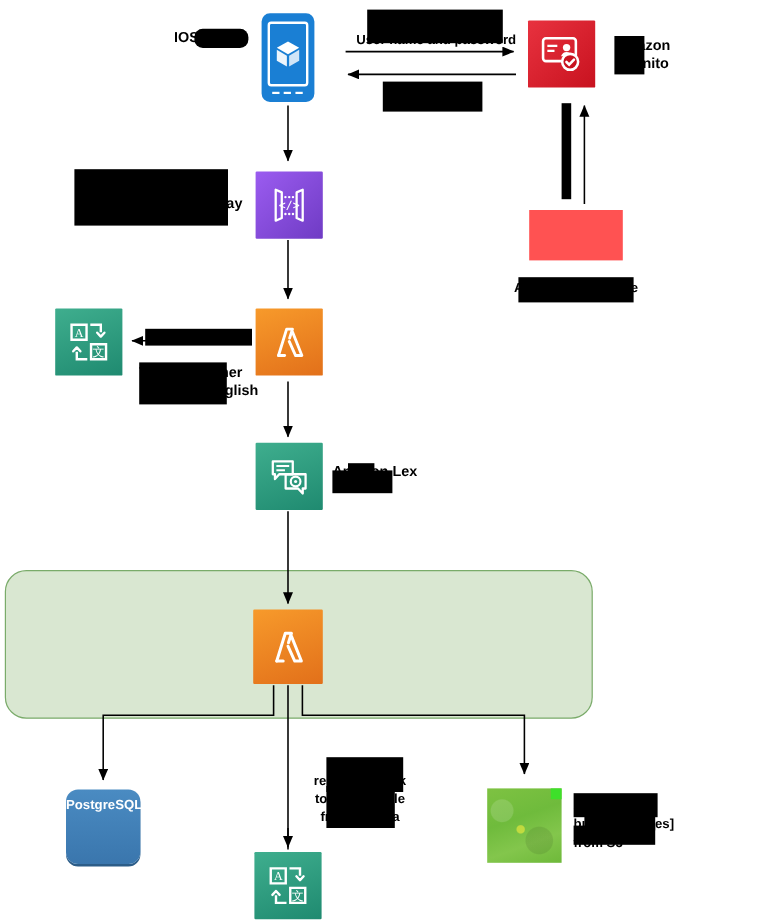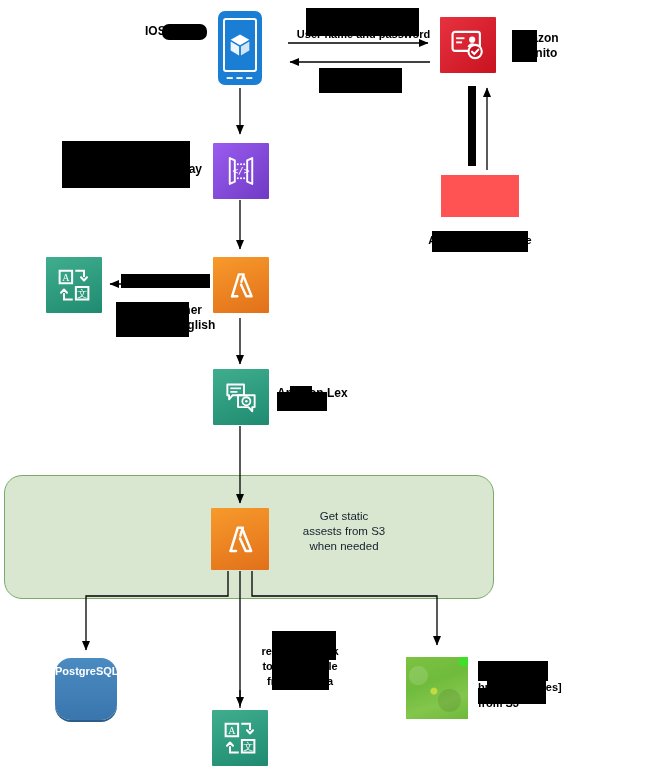--- a/index.html
+++ b/index.html
@@ -32,21 +32,21 @@
   }
   .phone-screen{
     position:absolute;left:2px;top:4px;right:2px;bottom:10px;background:#1a7fd4;
     border:2px solid #ffffff;border-radius:3px;box-sizing:border-box;
     display:flex;align-items:center;justify-content:center;
   }
   .phone-dots{position:absolute;left:0;right:0;bottom:2px;text-align:center;
     color:#ffffff;font-size:6px;letter-spacing:1px;line-height:6px;}
   .sq{border-radius:1px;}
   .pgbox{
-    width:62px;height:62px;background:#336791;border-radius:16px;position:relative;
+    width:62px;height:62px;background:#336791;border-radius:10px;position:relative;
     background:linear-gradient(#4a8bc2,#3a76ad);
     box-shadow:0 2px 0 #2c5d88;
   }
   .pgtext{
     position:absolute;left:0;right:0;top:7px;text-align:center;color:#ffffff;
     font-size:11px;font-weight:bold;
   }
   .s3blur{
     width:62px;height:62px;
     background:
@@ -202,23 +202,20 @@
   <div class="redact" style="left:319px;top:68px;width:83px;height:25px;"></div>
 
   <div class="icon-box sq" style="left:211px;top:508px;width:58px;height:62px;background:linear-gradient(160deg,#f79a2b,#e2701a);">
     <svg width="40" height="40" viewBox="0 0 32 32">
       <path d="M8.5 25.5 L14.2 7 h4.1 l-2 6.3" fill="none" stroke="#ffffff" stroke-width="2" stroke-linejoin="round" stroke-linecap="round"></path>
       <path d="M16 15.6 L20.5 25.5 h4.4 L18.4 9.2" fill="none" stroke="#ffffff" stroke-width="2" stroke-linejoin="round" stroke-linecap="round"></path>
       <path d="M8.5 25.5 h4.3" fill="none" stroke="#ffffff" stroke-width="2" stroke-linecap="round"></path>
     </svg>
   </div>
 
-  <div class="lbl-plain" style="left:283px;top:509px;width:122px;">Get static
-assests from S3
-when needed</div>
 
   <div class="icon-box" style="left:55px;top:658px;width:62px;height:62px;">
     <div class="pgbox">
       <div class="pgtext">PostgreSQL</div>
     </div>
   </div>
 
   <div class="icon-box sq" style="left:212px;top:710px;width:56px;height:56px;background:linear-gradient(160deg,#3fae8e,#1f8a70);">
     <svg width="40" height="40" viewBox="0 0 32 32">
       <path d="M4.5 4.5 h10 v10 h-10 z" fill="none" stroke="#ffffff" stroke-width="1.6"></path>

